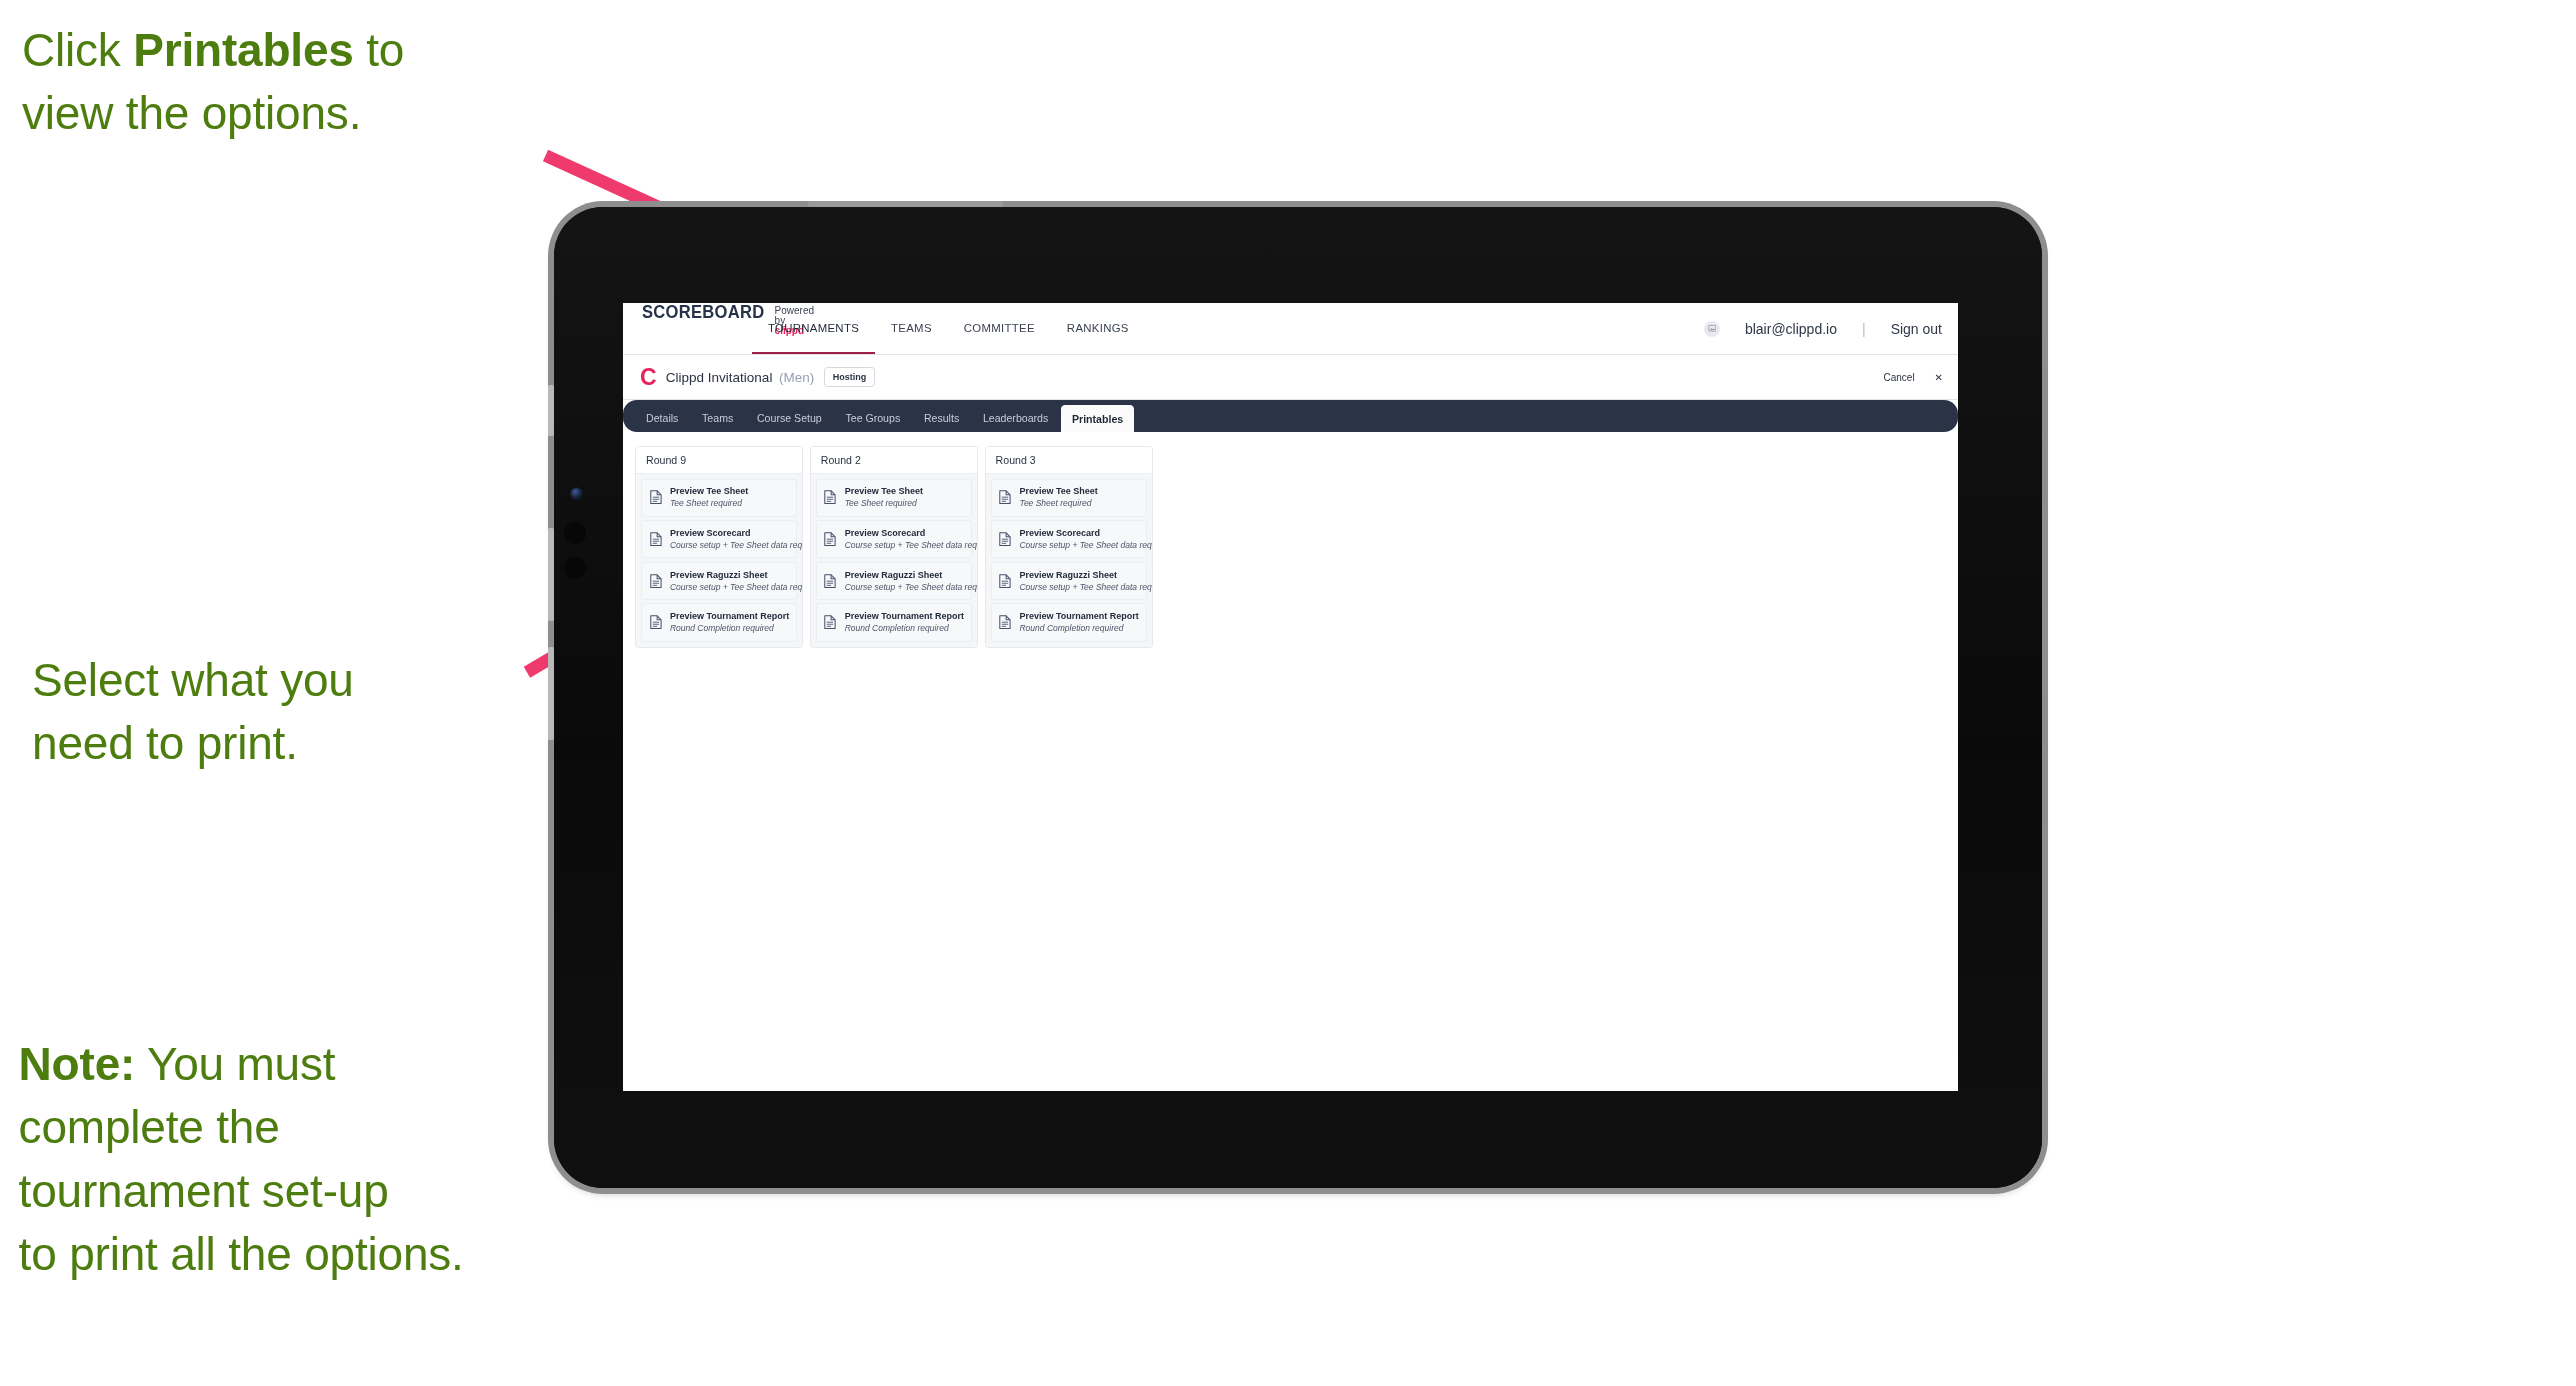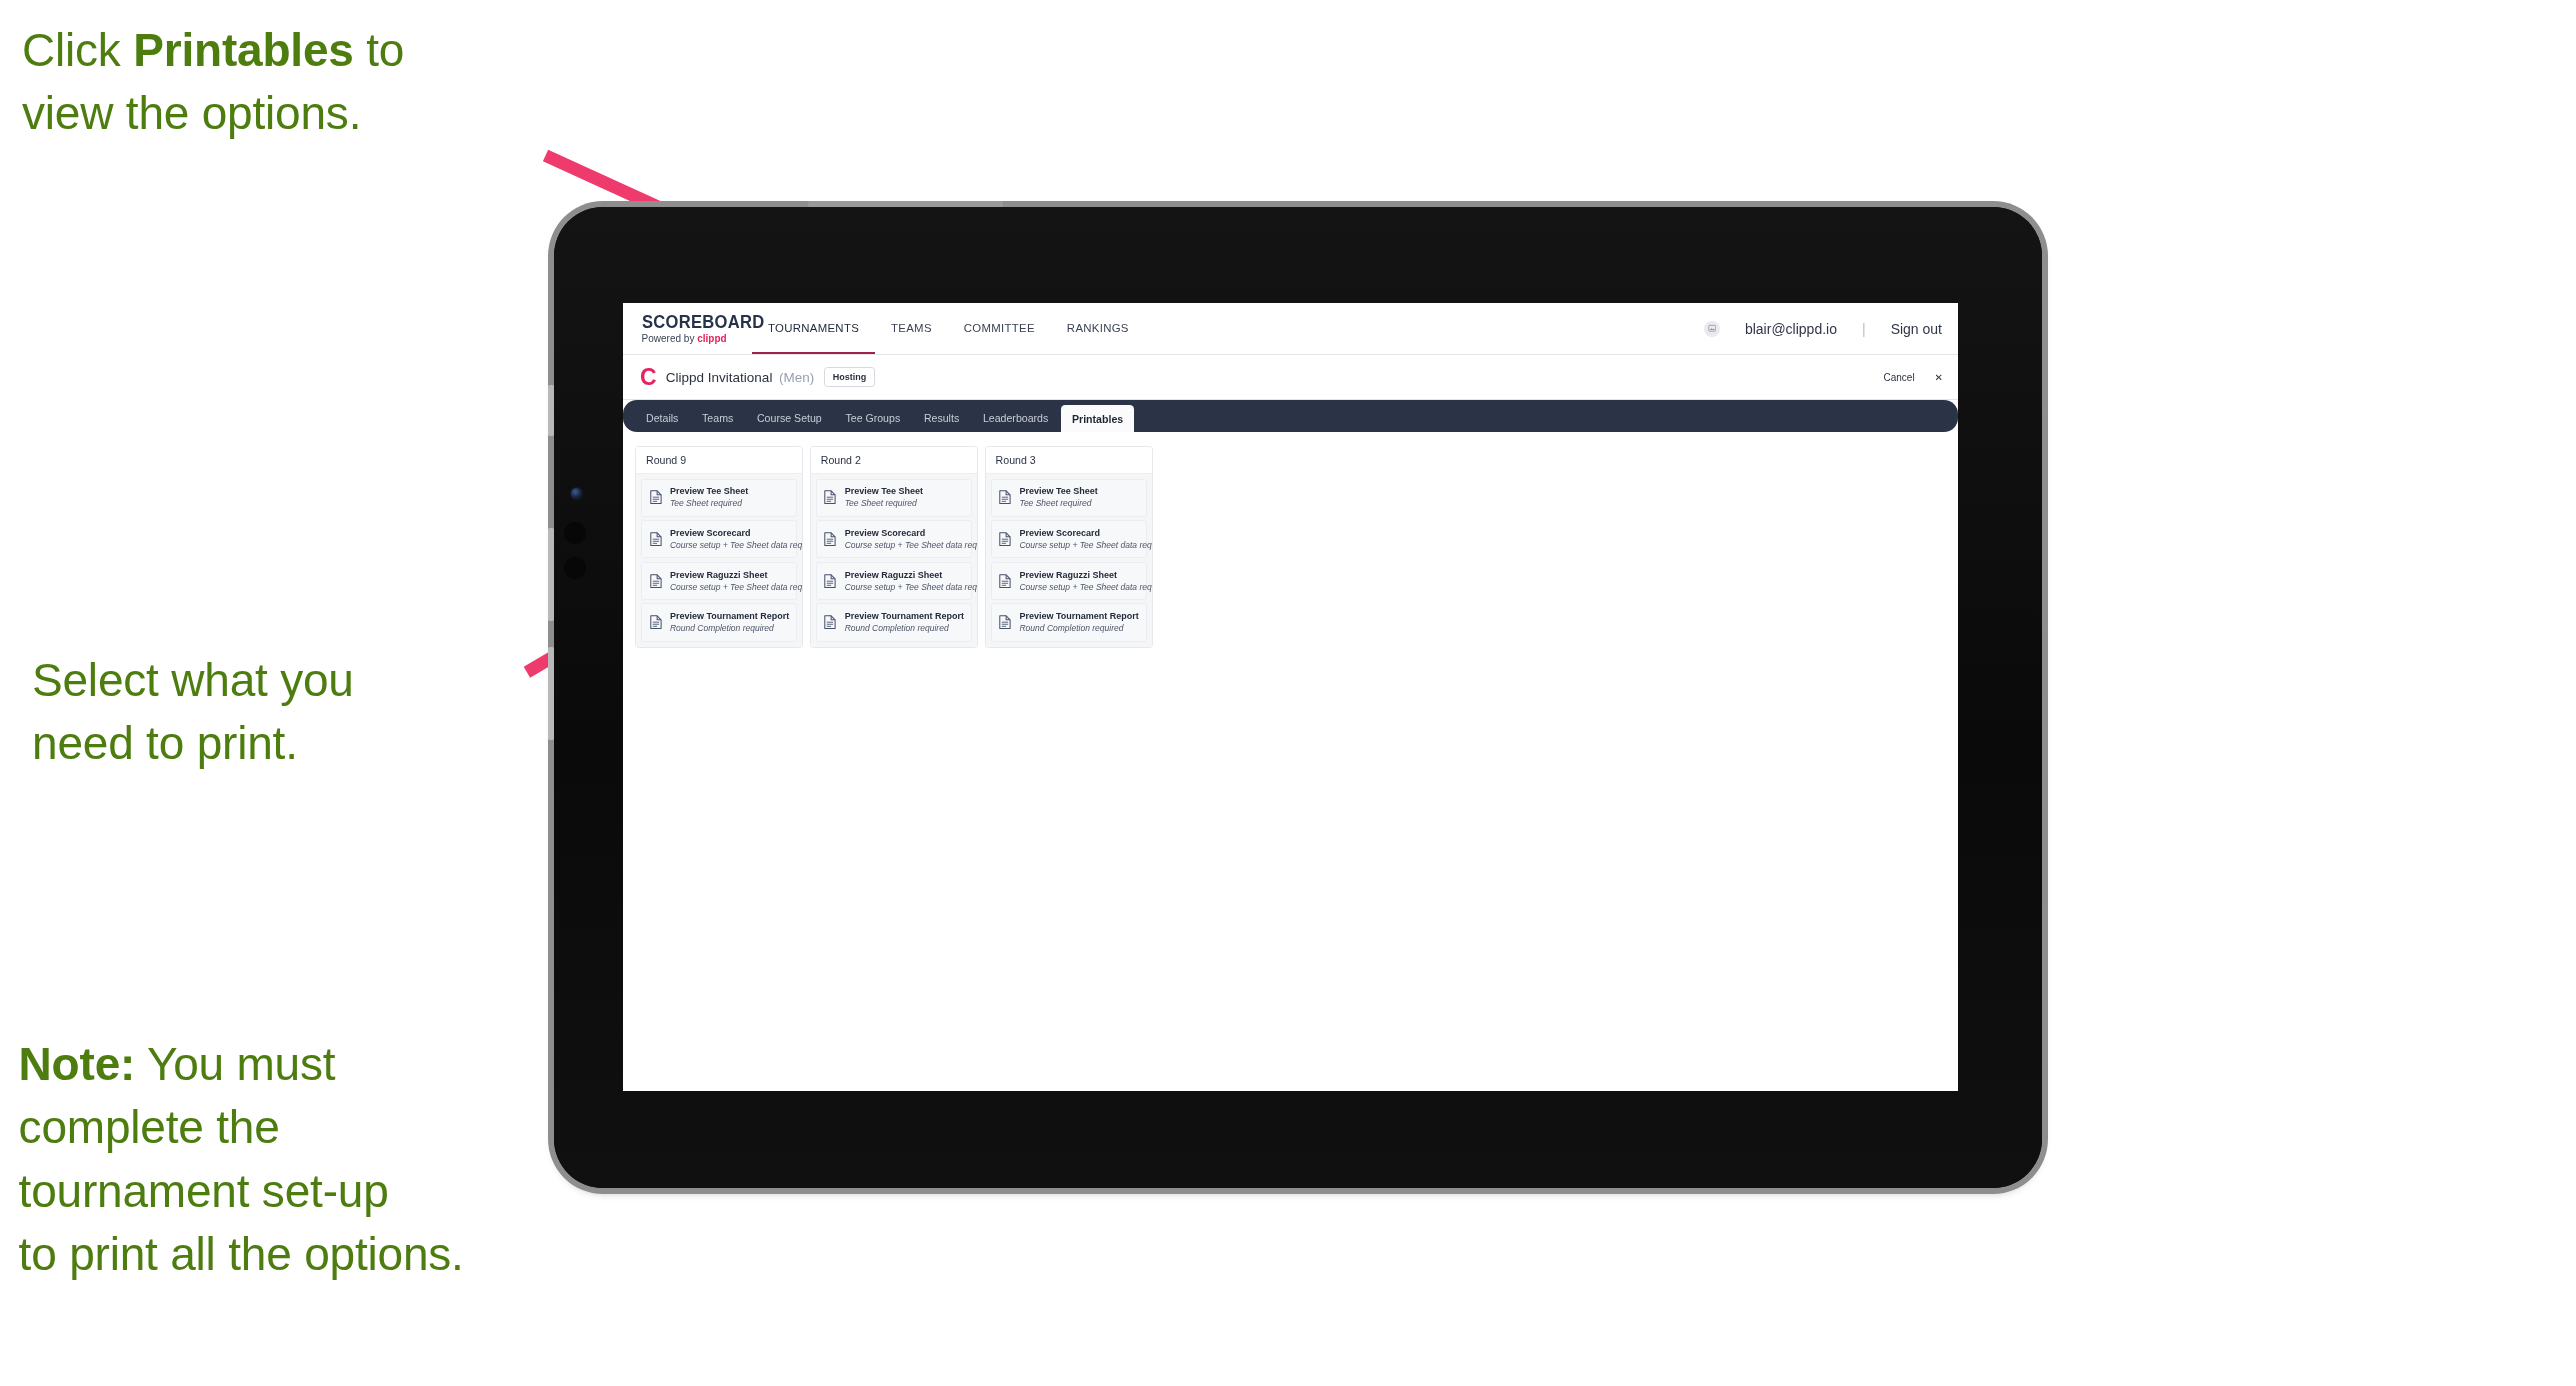--- a/index.html
+++ b/index.html
@@ -120,22 +120,21 @@
     height: 51px;
     background: #ffffff;
     border-bottom: 0.8px solid #e2e4e8;
     display: flex;
     align-items: stretch;
     position: relative;
   }
   #brand {
     padding: 0 0 0 18.6px;
     display: flex;
-    flex-direction: column;
-    justify-content: center;
+    flex-direction: row;
     width: 129px;
     box-sizing: border-box;
   }
   #brand-title {
     font-family: "Liberation Sans", sans-serif;
     font-weight: 700;
     font-size: 18px;
     letter-spacing: 0.3px;
     color: #26324a;
     line-height: 1;

